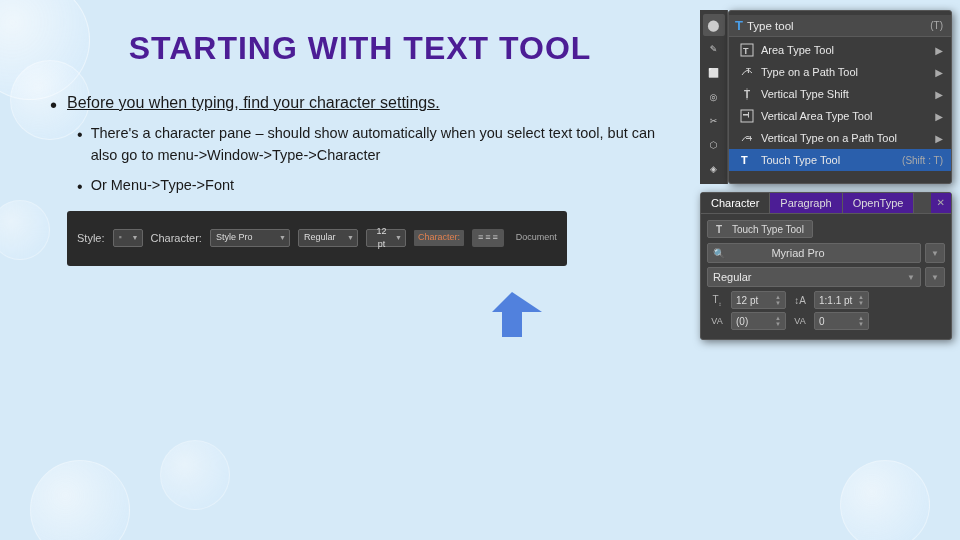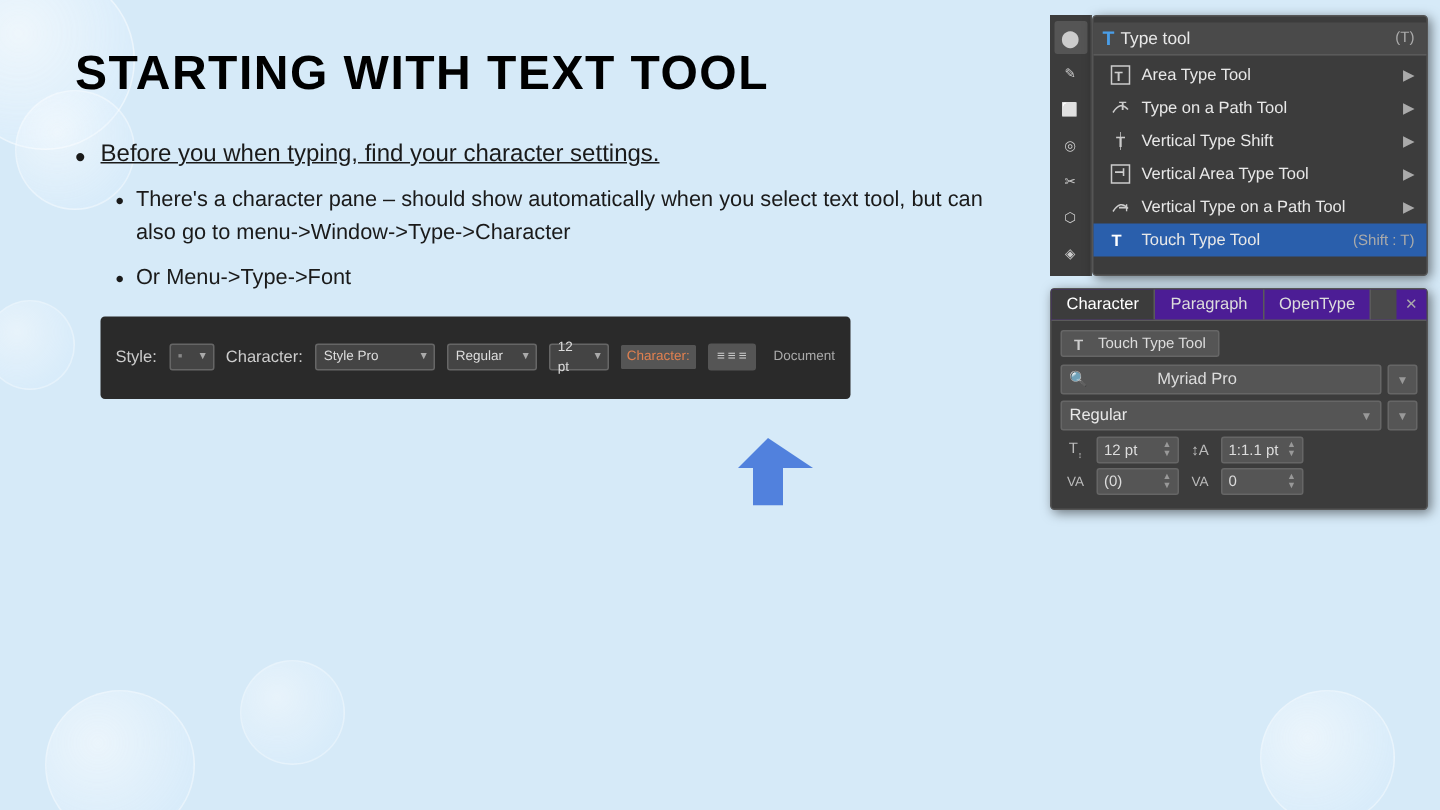--- a/index.html
+++ b/index.html
@@ -33,23 +33,24 @@
     .left-panel {
       flex: 1;
       padding: 30px 30px 20px 50px;
       display: flex;
       flex-direction: column;
     }
 
     .page-title {
       font-size: 32px;
       font-weight: 700;
-      color: #000000;
+      color: #4c1d95;
       letter-spacing: 1px;
       margin-bottom: 24px;
+      text-align: center;
     }
 
     .bullet-list {
       list-style: none;
       margin-bottom: 10px;
     }
 
     .bullet-list > li {
       display: flex;
       align-items: flex-start;
@@ -99,20 +100,21 @@
     .screenshot-bar {
       background: #2a2a2a;
       border-radius: 3px;
       padding: 6px 10px;
       margin-top: 8px;
       display: flex;
       align-items: center;
       gap: 8px;
       width: 500px;
       height: 55px;
+      text-align: center;
     }
 
     .bar-label {
       color: #ccc;
       font-size: 11px;
     }
 
     .bar-input {
       background: #555;
       border-radius: 2px;

